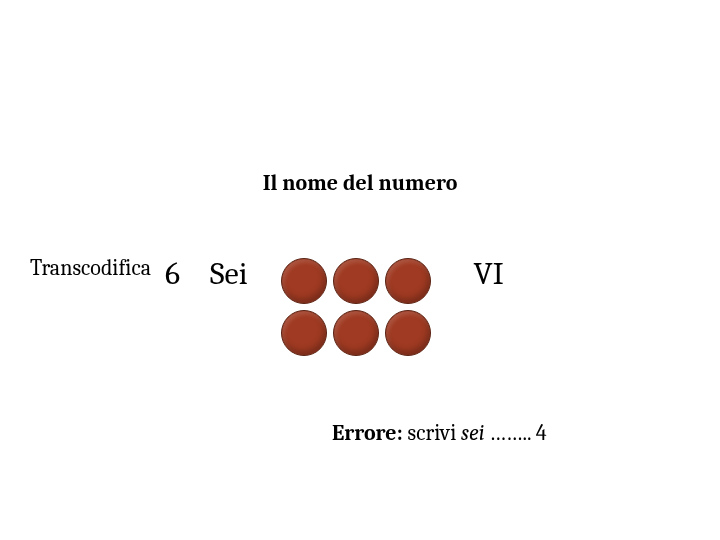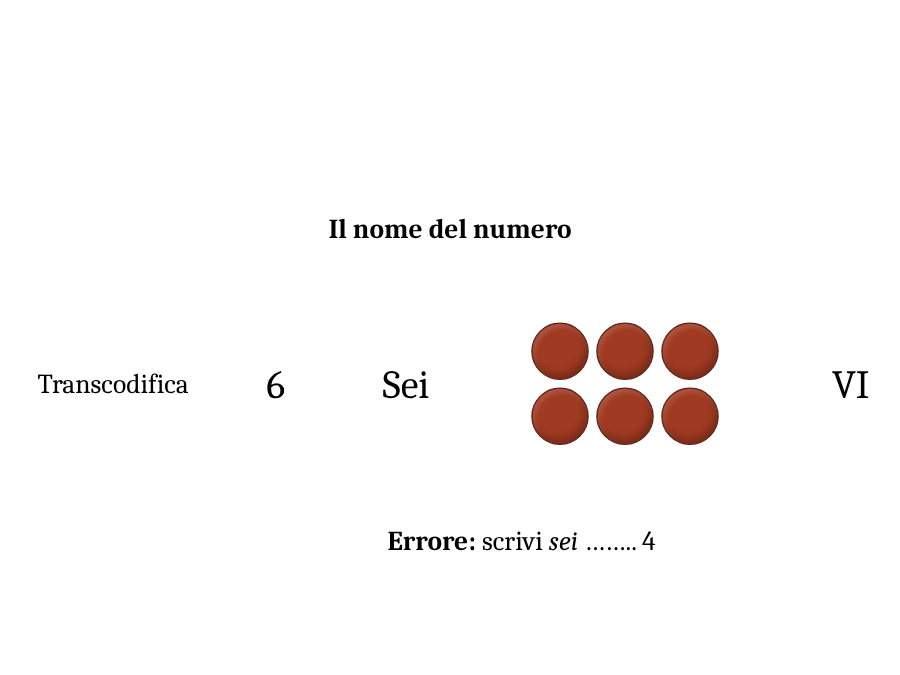--- a/index.html
+++ b/index.html
@@ -35,22 +35,21 @@
     font-size: 22px;
     font-weight: 700;
     margin-top: 20px;
   }
   .row {
     position: absolute;
     top: 255px;
     left: 30px;
     right: 30px;
     display: flex;
-    align-items: center;
-    gap: 48px;
+    align-items: flex-start;
   }
   .label {
     font-size: 22px;
     margin-right: 14px;
   }
   .digit {
     font-size: 32px;
     margin-right: 30px;
   }
   .word {
@@ -83,20 +82,21 @@
     font-size: 32px;
   }
   .error-line {
     position: absolute;
     top: 420px;
     left: 310px;
     font-size: 22px;
   }
   .error-line .bold {
     font-weight: 700;
+    margin-left: 22px;
   }
   .error-line .ital {
     font-style: italic;
   }
 </style>
 </head>
 <body>
 
 <div class="slide">
 

